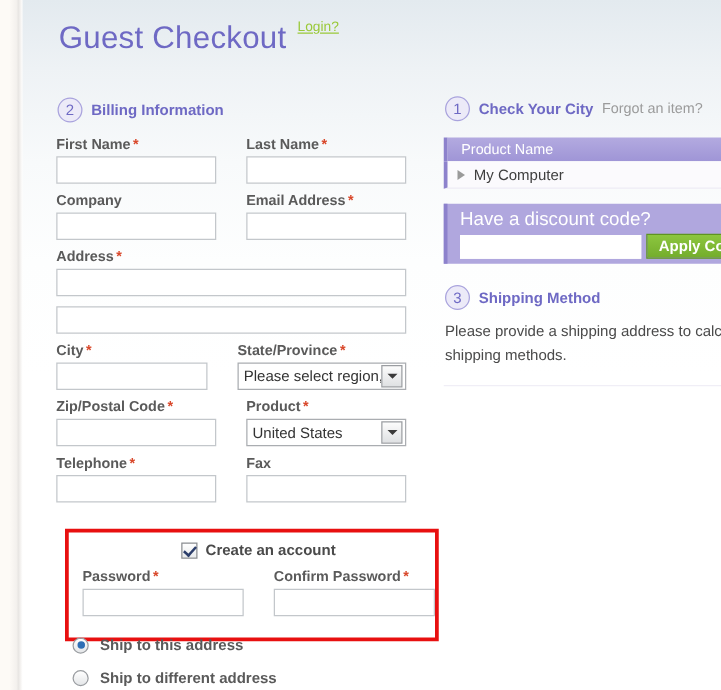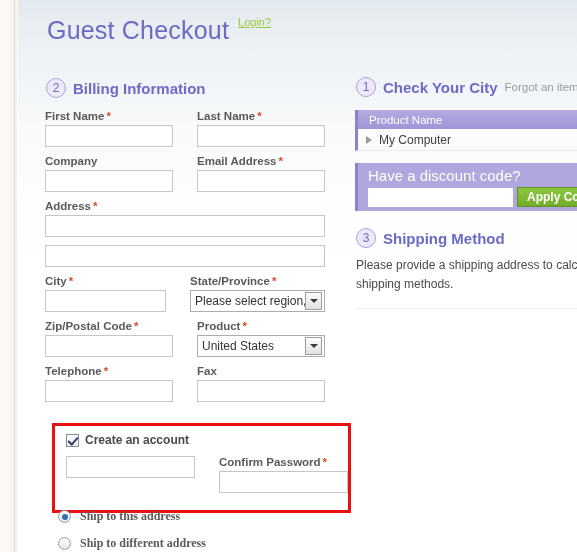--- a/index.html
+++ b/index.html
@@ -77,21 +77,21 @@
     background: #eceaf8;
     color: #6e69c4;
     font-size: 12px;
     display: flex;
     align-items: center;
     justify-content: center;
     margin-right: 7px;
     flex: 0 0 auto;
   }
   .section-title {
-    font-size: 15px;
+    font-size: 12px;
     color: #6e69c4;
     font-weight: bold;
     white-space: nowrap;
   }
   .section-note {
     font-size: 11.5px;
     color: #9b9b9b;
     margin-left: 7px;
     white-space: nowrap;
   }
@@ -189,20 +189,21 @@
     border: 3px solid #e81010;
     background: #ffffff;
   }
   #account-inner {
     padding: 7px 0 0 11px;
   }
   .check-row {
     display: flex;
     align-items: center;
     margin-bottom: 9px;
+    justify-content: center;
   }
   .checkbox {
     width: 13px; height: 13px;
     border: 1px solid #8a8d91;
     background: linear-gradient(to bottom, #ffffff, #e9ebed);
     margin-right: 6px;
     position: relative;
     flex: 0 0 auto;
     cursor: pointer;
   }
@@ -247,21 +248,20 @@
     left: 2.5px; top: 2.5px;
     width: 6px; height: 6px;
     border-radius: 50%;
     background: #2f6fb5;
   }
   .radio-label {
     font-size: 12px;
     font-weight: bold;
     color: #5a5a5a;
     white-space: nowrap;
-    font-family: Liberation Serif, serif;
   }
 
   
   #order-head {
     position: absolute;
     left: 338px; top: 77px;
     display: flex;
     align-items: center;
   }
 
@@ -491,20 +491,23 @@
     </div>
 
     <div id="account-box">
       <div id="account-inner">
         <div class="check-row">
           <div class="checkbox checked"></div>
           <div class="check-label">Create an account</div>
         </div>
         <div class="field-row">
           <div class="field half">
+            <div class="flabel">
+              <span>Password</span><span class="req">*</span>
+            </div>
             <input class="txt" type="password" value="" style="">
           </div>
           <div class="field half">
             <div class="flabel">
               <span>Confirm Password</span><span class="req">*</span>
             </div>
             <input class="txt" type="password" value="" style="">
           </div>
         </div>
       </div>

